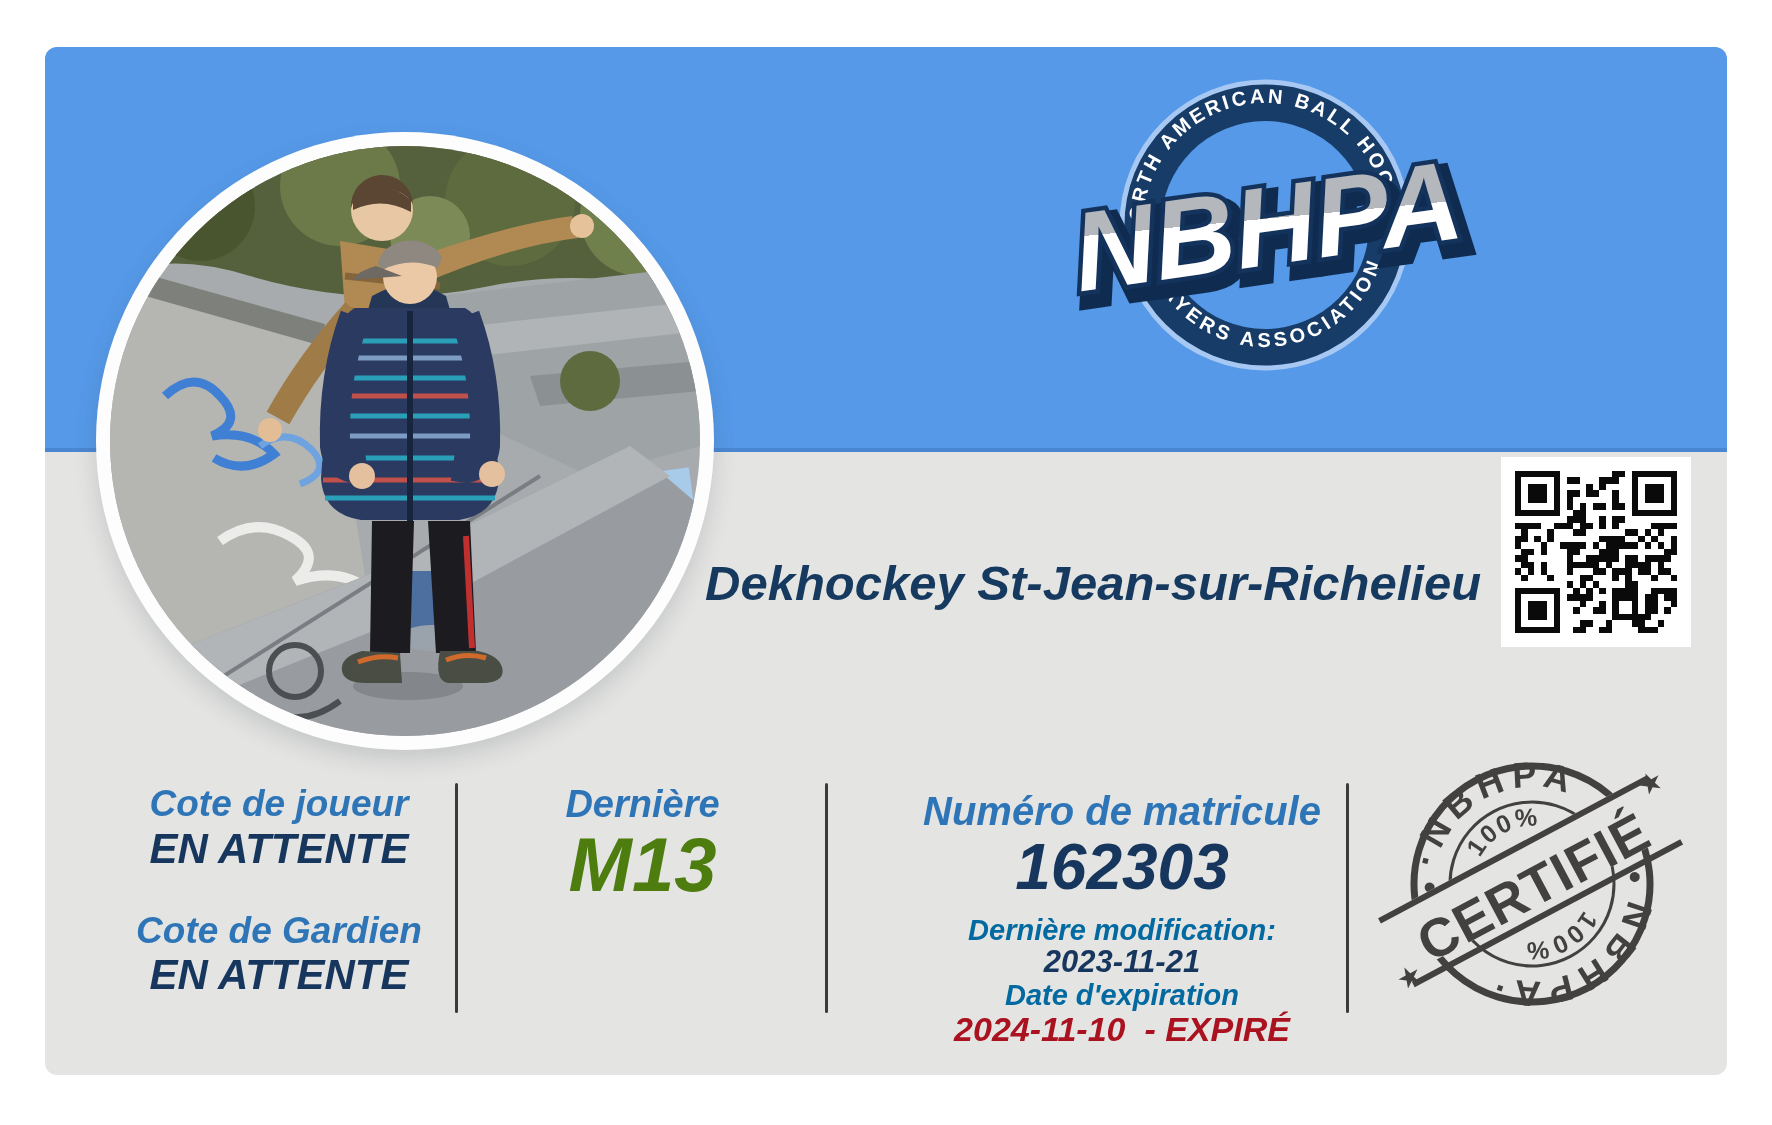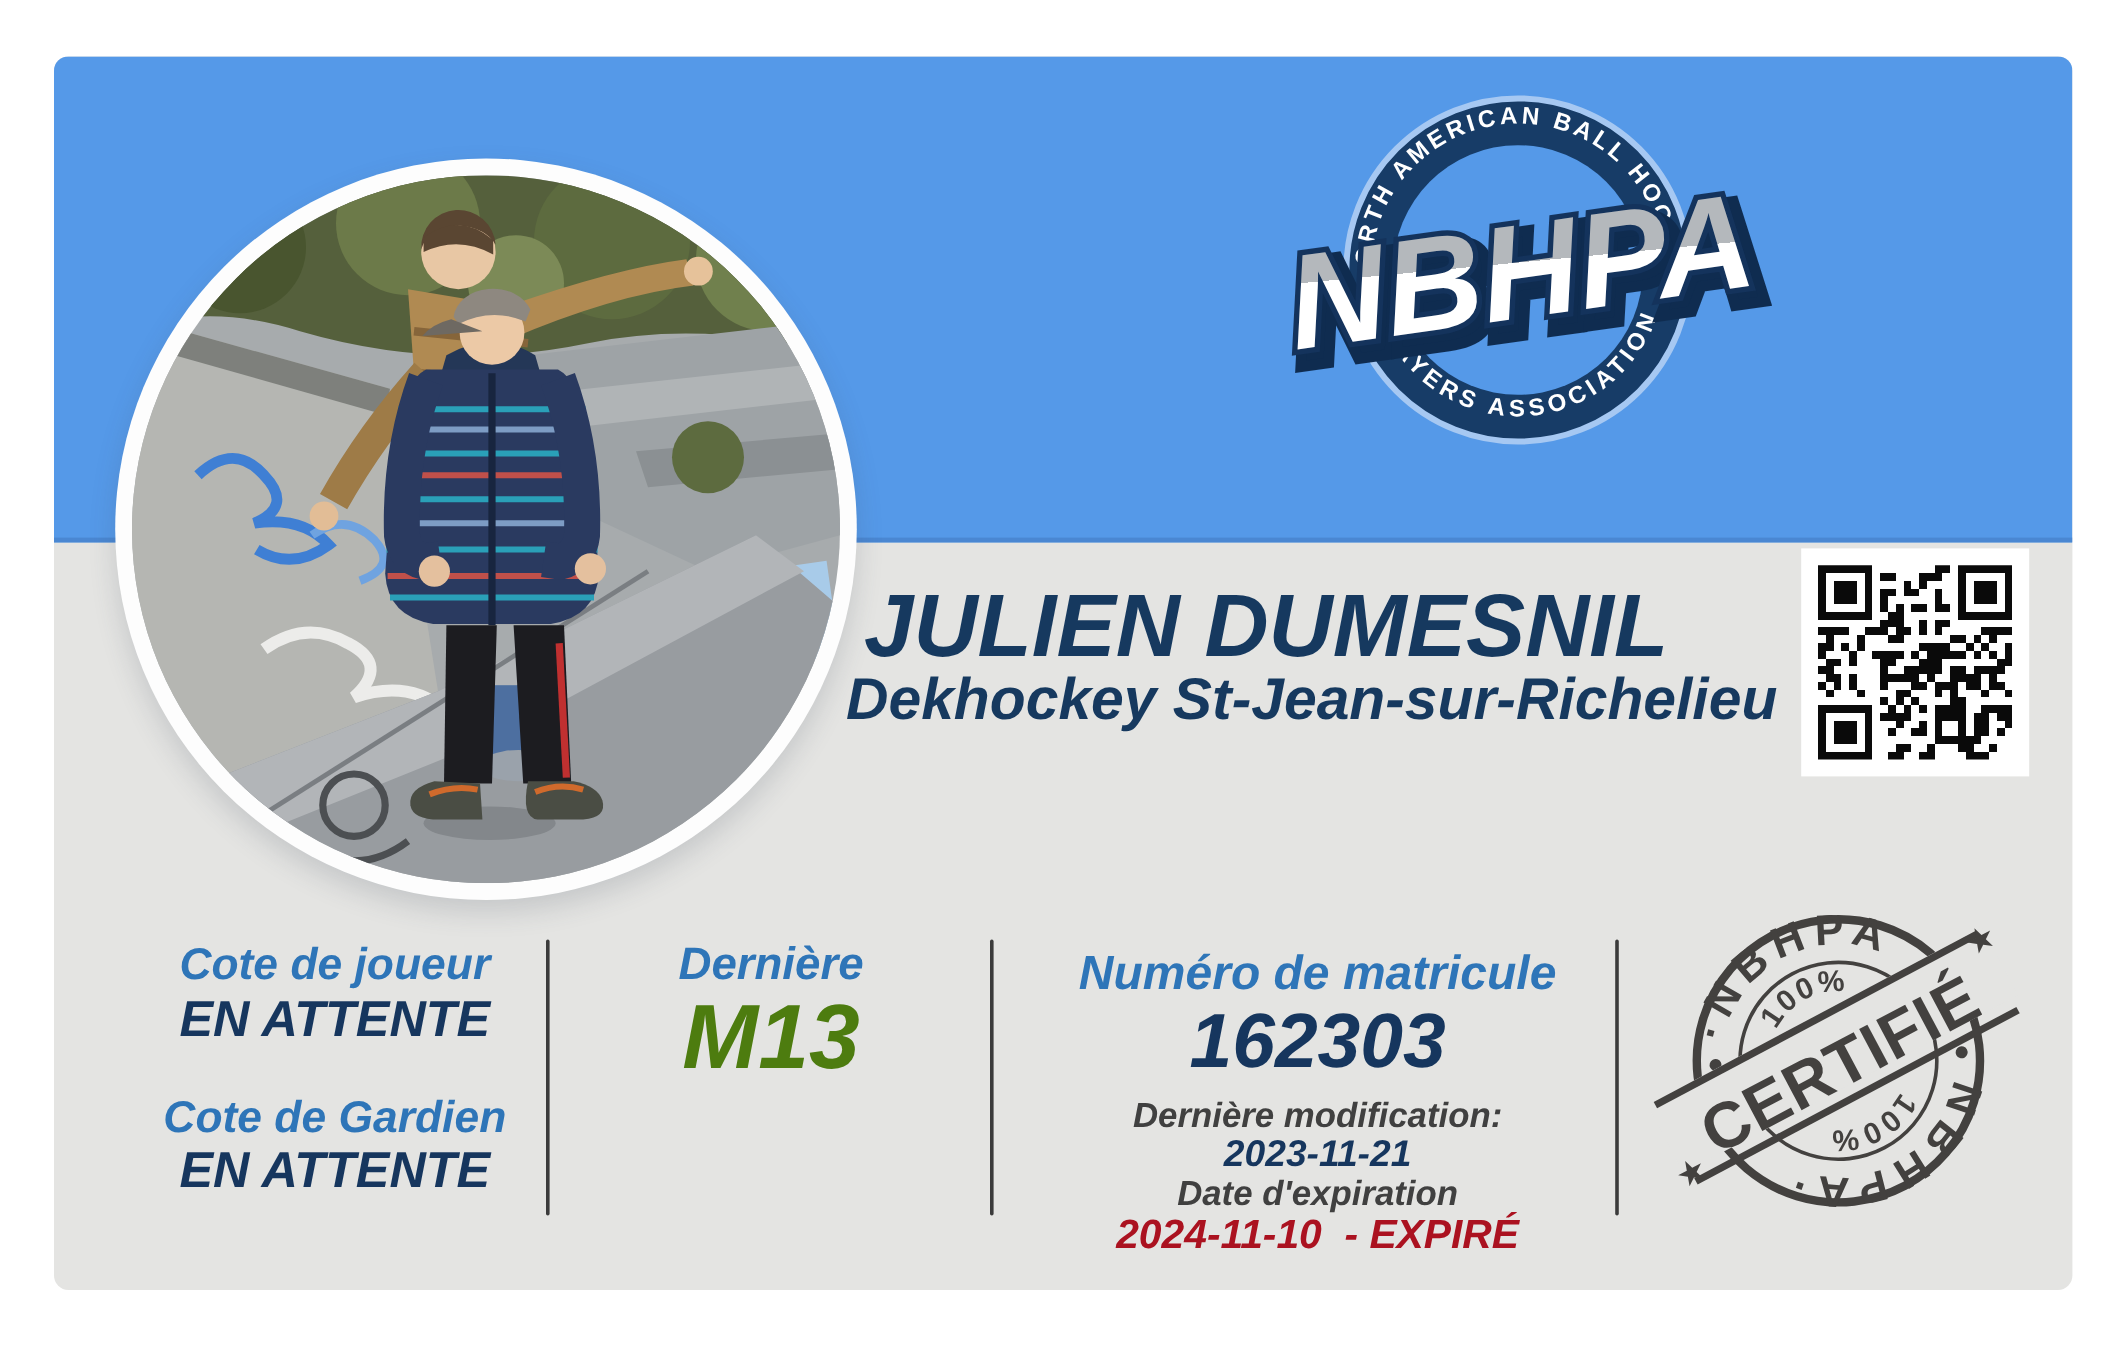--- a/index.html
+++ b/index.html
@@ -17,29 +17,29 @@
     color:#16395f;letter-spacing:0;white-space:nowrap;}
   .team{position:absolute;left:660px;top:508px;font-size:49px;font-weight:bold;font-style:italic;
     color:#16395f;white-space:nowrap;}
   
   .qr{position:absolute;left:1456px;top:410px;width:190px;height:190px;background:#ffffff;}
   .qr svg{position:absolute;left:14px;top:14px;}
   
   .col{position:absolute;text-align:center;}
   .col1{left:0;top:736px;width:468px;}
   .col2{left:412px;top:736px;width:371px;}
-  .col3{left:783px;top:690px;width:540px;}
+  .col3{left:783px;top:690px;width:540px;padding-left:24px;}
   .lbl{font-size:37px;font-weight:bold;font-style:italic;color:#2e75b8;line-height:1.15;}
   .val{font-size:42px;font-weight:bold;font-style:italic;color:#16365e;line-height:1.1;}
   .gap{height:38px;}
   .res-val{font-size:33px;font-weight:bold;font-style:italic;color:#16365e;line-height:1.2;}
   .cat-val{font-size:76px;font-weight:bold;font-style:italic;color:#4d7c0f;line-height:1.0;}
   .mat-lbl{font-size:40px;font-weight:bold;font-style:italic;color:#2e75b8;margin-top:52px;}
   .mat-val{font-size:64px;font-weight:bold;font-style:italic;color:#16365e;line-height:1.05;}
-  .sm-lbl{font-size:29px;font-weight:bold;font-style:italic;color:#404040;line-height:1.05;margin-top:14px;}
+  .sm-lbl{font-size:29px;font-weight:bold;font-style:italic;color:#0369a1;line-height:1.05;margin-top:14px;}
   .sm-val{font-size:31px;font-weight:bold;font-style:italic;color:#16365e;line-height:1.05;}
   .expired{font-size:34px;font-weight:bold;font-style:italic;color:#ab1220;line-height:1.1;white-space:pre;}
   .divider{position:absolute;width:3px;top:736px;height:230px;background:#3b3b3b;border-radius:2px;}
   .d1{left:410px;} .d2{left:780px;} .d3{left:1301px;}
   .logo-svg{position:absolute;left:1010px;top:12px;overflow:visible;}
   .stamp-svg{position:absolute;left:1327px;top:677px;overflow:visible;opacity:.88;}
 </style>
 </head>
 <body>
 
@@ -144,21 +144,20 @@
           <path d="M356,390 l6,112" stroke="#c03030" stroke-width="6" fill="none"></path>
           <ellipse cx="298" cy="540" rx="55" ry="14" fill="#83878b"></ellipse>
           <path d="M252,505 q-22,6 -20,20 q2,12 24,12 h36 l-2,-30 Z" fill="#4a4d44"></path>
           <path d="M330,505 q-6,30 8,32 h38 q20,-2 16,-16 q-4,-12 -24,-16 Z" fill="#4a4d44"></path>
           <path d="M248,516 q20,-8 40,-4 M336,514 q20,-8 40,-2" stroke="#d06a2c" stroke-width="5" fill="none"></path>
         </g>
       </svg>
     </div>
   </div>
 
-  <div class="name">JULIEN DUMESNIL</div>
   <div class="team">Dekhockey St-Jean-sur-Richelieu</div>
 
   <div class="qr">
     <svg width="162" height="162" viewBox="0 0 25 25" shape-rendering="crispEdges" fill="#0a0a0a">
       <g>
         <rect x="0" y="0" width="7" height="7"></rect>
           <rect x="1" y="1" width="5" height="5" fill="#fff"></rect>
           <rect x="2" y="2" width="3" height="3"></rect>
       </g>
       <g>

